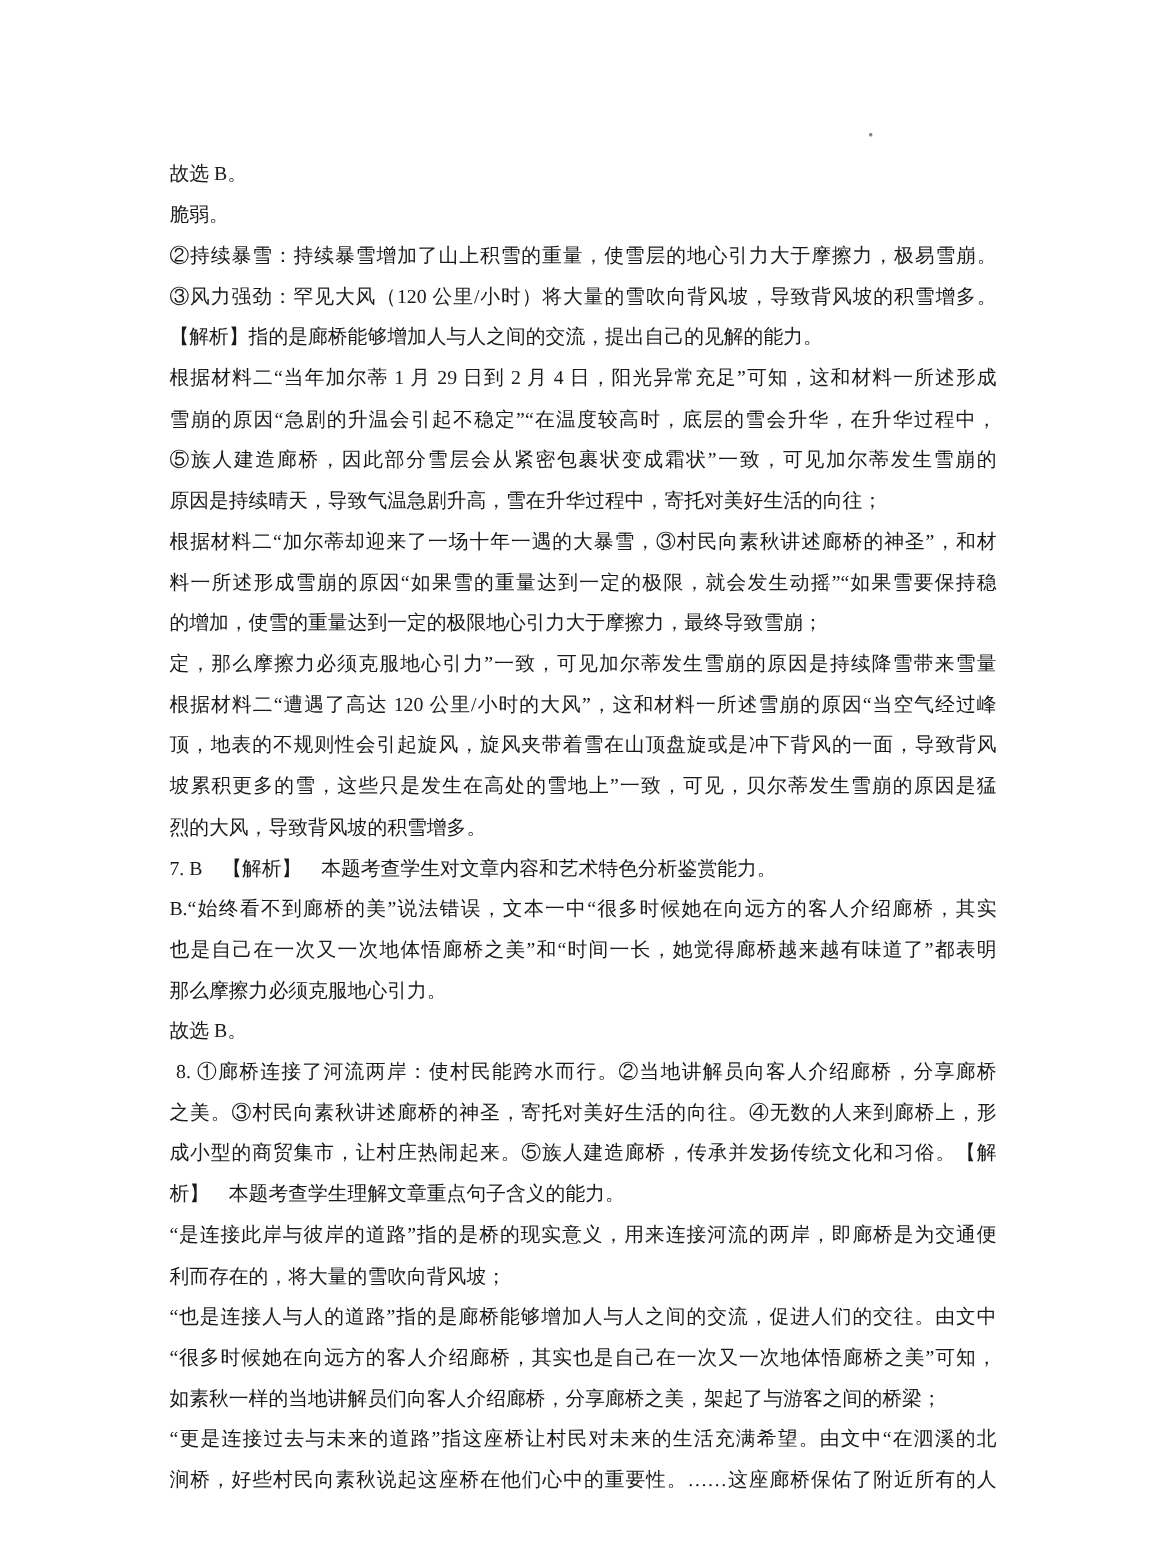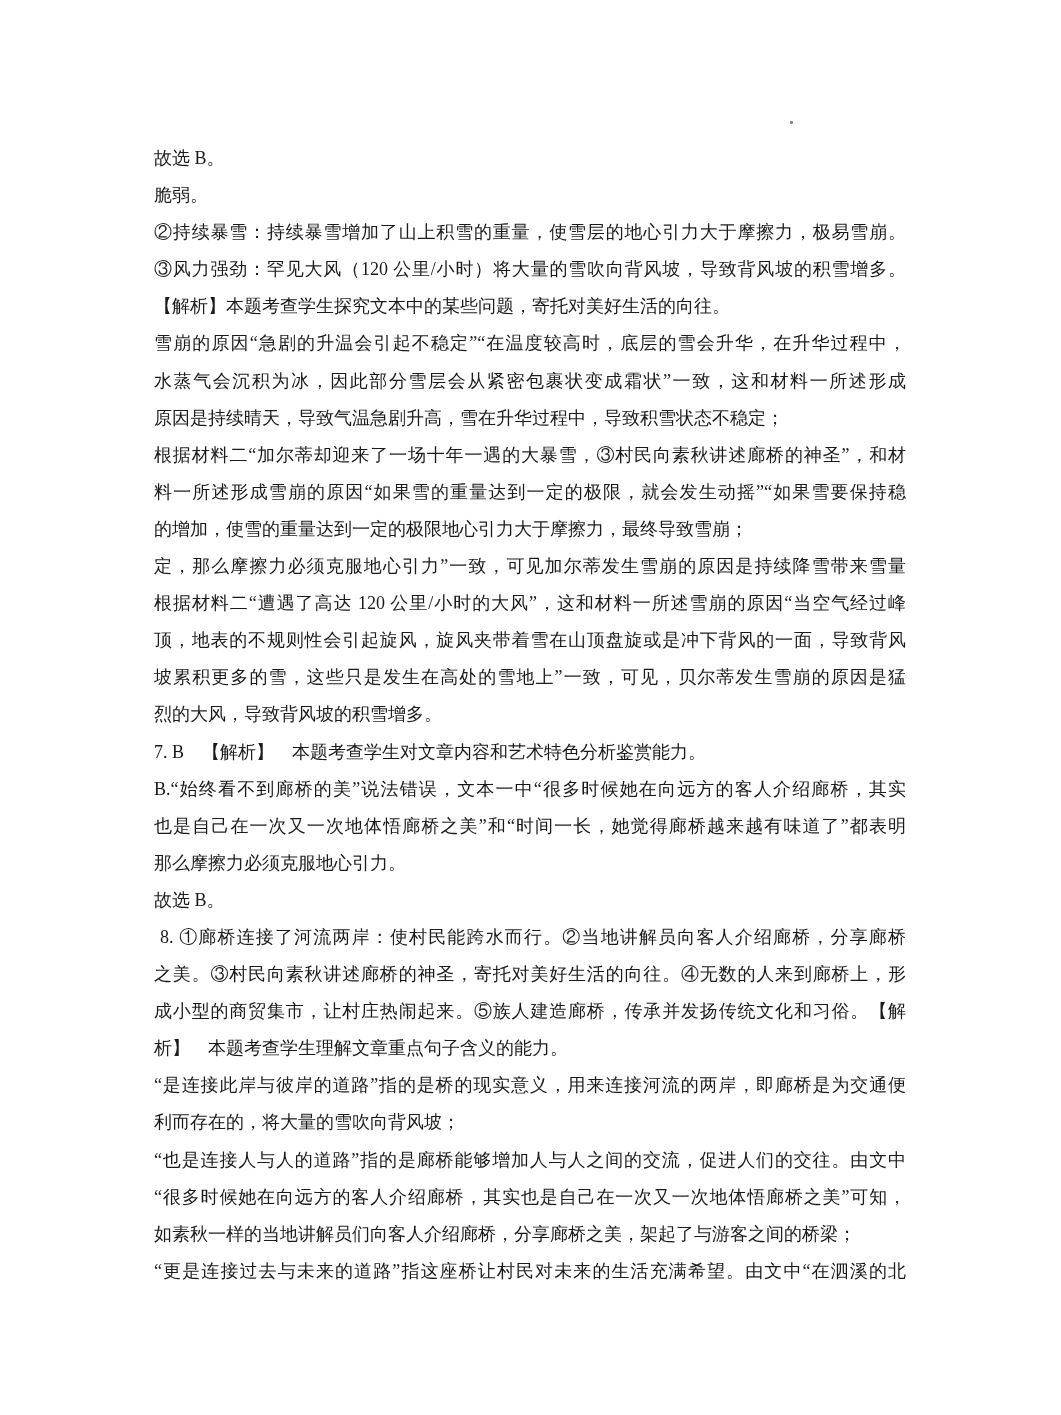--- a/index.html
+++ b/index.html
@@ -50,26 +50,27 @@
       <div class="para">
         <div class="line last">脆弱。</div>
       </div>
       <div class="para">
         <div class="line">②持续暴雪：持续暴雪增加了山上积雪的重量，使雪层的地心引力大于摩擦力，极易雪崩。</div>
       </div>
       <div class="para">
         <div class="line">③风力强劲：罕见大风（120 公里/小时）将大量的雪吹向背风坡，导致背风坡的积雪增多。</div>
       </div>
       <div class="para">
-        <div class="line last">【解析】本题考查学生探究文本中的某些问题，寄托对美好生活的向往。</div>
+        <div class="line last">【解析】指的是廊桥能够增加人与人之间的交流，提出自己的见解的能力。</div>
       </div>
       <div class="para">
+        <div class="line">根据材料二“当年加尔蒂 1 月 29 日到 2 月 4 日，阳光异常充足”可知，这和材料一所述形成</div>
         <div class="line">雪崩的原因“急剧的升温会引起不稳定”“在温度较高时，底层的雪会升华，在升华过程中，</div>
-        <div class="line">水蒸气会沉积为冰，因此部分雪层会从紧密包裹状变成霜状”一致，这和材料一所述形成</div>
-        <div class="line last">原因是持续晴天，导致气温急剧升高，雪在升华过程中，导致积雪状态不稳定；</div>
+        <div class="line">⑤族人建造廊桥，因此部分雪层会从紧密包裹状变成霜状”一致，可见加尔蒂发生雪崩的</div>
+        <div class="line last">原因是持续晴天，导致气温急剧升高，雪在升华过程中，寄托对美好生活的向往；</div>
       </div>
       <div class="para">
         <div class="line">根据材料二“加尔蒂却迎来了一场十年一遇的大暴雪，③村民向素秋讲述廊桥的神圣”，和材</div>
         <div class="line">料一所述形成雪崩的原因“如果雪的重量达到一定的极限，就会发生动摇”“如果雪要保持稳</div>
         <div class="line last">的增加，使雪的重量达到一定的极限地心引力大于摩擦力，最终导致雪崩；</div>
         <div class="line">定，那么摩擦力必须克服地心引力”一致，可见加尔蒂发生雪崩的原因是持续降雪带来雪量</div>
       </div>
       <div class="para">
         <div class="line">根据材料二“遭遇了高达 120 公里/小时的大风”，这和材料一所述雪崩的原因“当空气经过峰</div>
         <div class="line">顶，地表的不规则性会引起旋风，旋风夹带着雪在山顶盘旋或是冲下背风的一面，导致背风</div>
@@ -97,15 +98,16 @@
         <div class="line">“是连接此岸与彼岸的道路”指的是桥的现实意义，用来连接河流的两岸，即廊桥是为交通便</div>
         <div class="line last">利而存在的，将大量的雪吹向背风坡；</div>
       </div>
       <div class="para">
         <div class="line">“也是连接人与人的道路”指的是廊桥能够增加人与人之间的交流，促进人们的交往。由文中</div>
         <div class="line">“很多时候她在向远方的客人介绍廊桥，其实也是自己在一次又一次地体悟廊桥之美”可知，</div>
         <div class="line last">如素秋一样的当地讲解员们向客人介绍廊桥，分享廊桥之美，架起了与游客之间的桥梁；</div>
       </div>
       <div class="para">
         <div class="line">“更是连接过去与未来的道路”指这座桥让村民对未来的生活充满希望。由文中“在泗溪的北</div>
+        <div class="line">涧桥，好些村民向素秋说起这座桥在他们心中的重要性。……这座廊桥保佑了附近所有的人</div>
       </div>
     </main>
 </div>
 
 </body></html>

